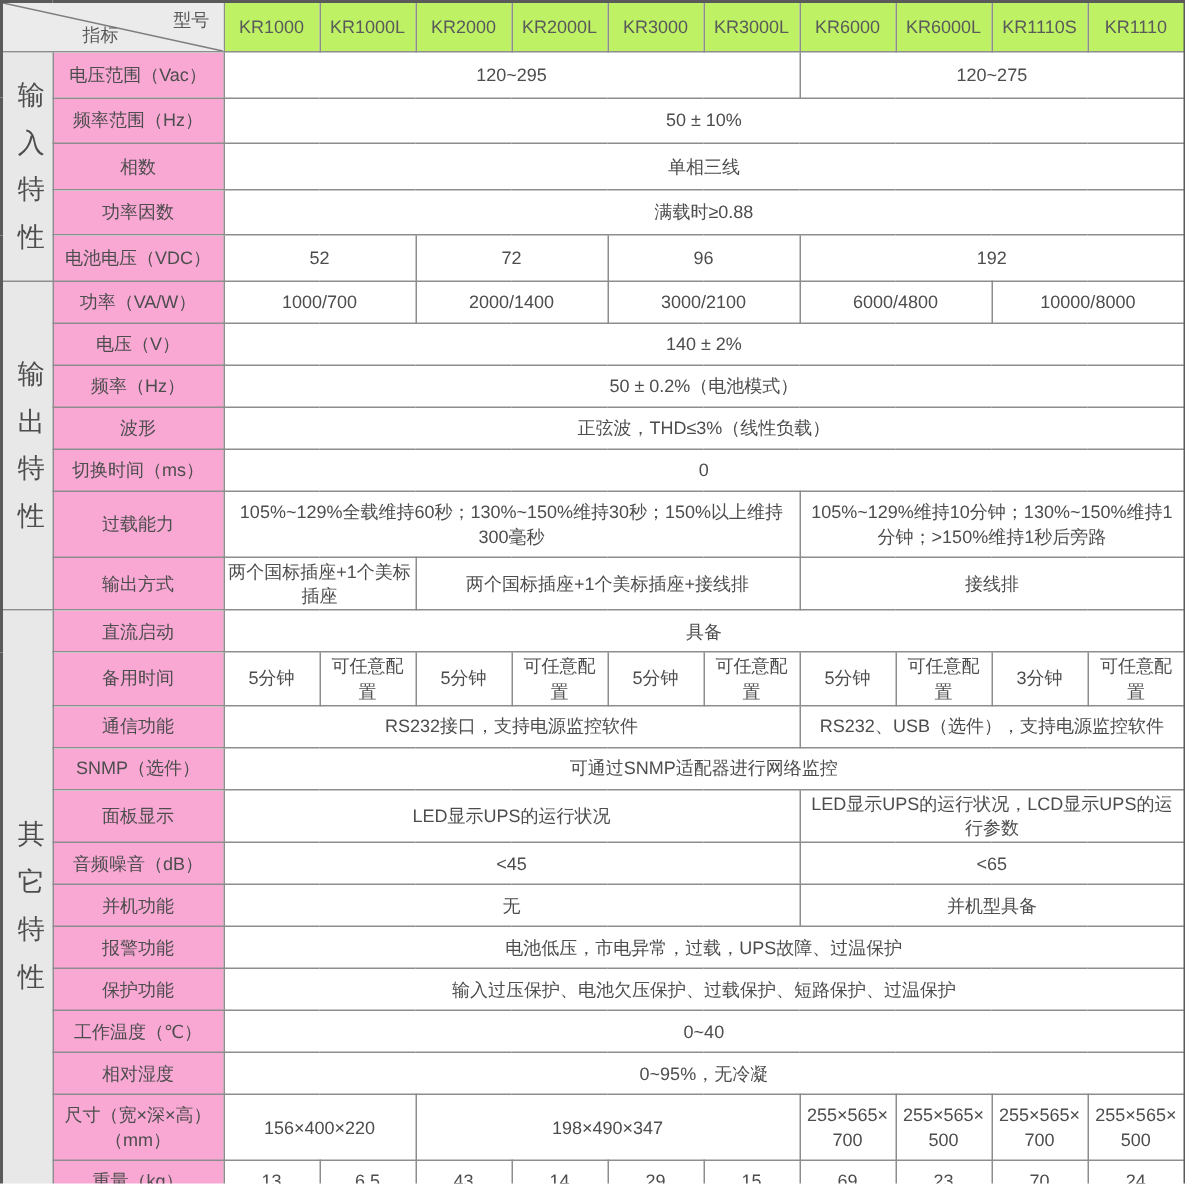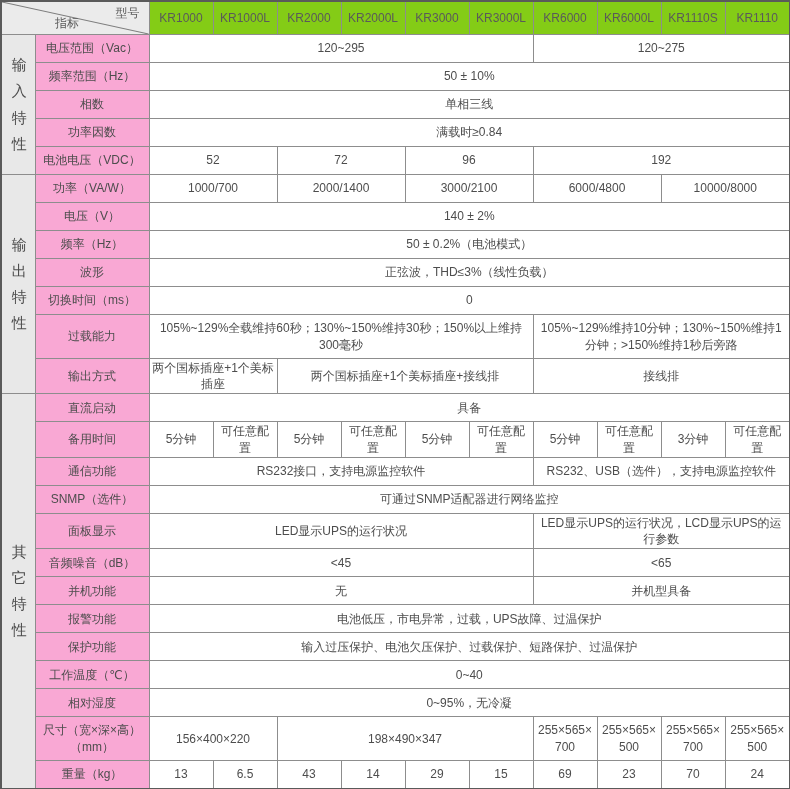--- a/index.html
+++ b/index.html
@@ -4,28 +4,28 @@
 <style>
   html,body{margin:0;padding:0;background:#ffffff;}
   body{width:790px;height:789px;overflow:hidden;
        font-family:"Liberation Sans","DejaVu Sans",sans-serif;}
   .page{width:790px;box-sizing:border-box;}
   table.spec{border-collapse:collapse;table-layout:fixed;width:789px;
              font-size:12px;color:#4d4d4d;border:2px solid #5a5a5a;}
   table.spec th,table.spec td{border:1px solid #8d8d8d;text-align:center;
              vertical-align:middle;padding:1px 2px;line-height:1.35;
              overflow:hidden;word-break:break-word;}
-  thead th{background:#84cc16;font-weight:normal;height:30px;color:#5a5a5a;}
+  thead th{background:#bef264;font-weight:normal;height:30px;color:#5a5a5a;}
   th.corner{position:relative;background:#ebebeb;padding:0;}
   th.corner .diag{position:absolute;left:0;top:0;width:100%;height:100%;}
   th.corner .c-top{position:absolute;top:3px;right:9px;color:#5a5a5a;}
   th.corner .c-bot{position:absolute;bottom:3px;left:9px;color:#5a5a5a;margin-left:44px;}
   td.group{background:#e8e8e8;padding:0;color:#4d4d4d;}
-  td.group .vtext{width:13px;margin:0 auto;word-break:break-all;
-                  line-height:1.75;font-size:15px;letter-spacing:0;}
+  td.group .vtext{width:13px;margin:12px auto;word-break:break-all;
+                  line-height:1.75;font-size:18px;letter-spacing:0;}
   td.label{background:#f9a8d4;}
   tbody tr{height:28px;}
   tbody tr.tall{height:44px;}
 </style>
 </head>
 <body>
 
 <div class="page">
   <table class="spec">
     <colgroup>
@@ -75,21 +75,21 @@
         <tr>
           <td class="label">频率范围（Hz）</td>
           <td colspan="10">50 ± 10%</td>
         </tr>
         <tr>
           <td class="label">相数</td>
           <td colspan="10">单相三线</td>
         </tr>
         <tr>
           <td class="label">功率因数</td>
-          <td colspan="10">满载时≥0.84</td>
+          <td colspan="10">满载时≥0.88</td>
         </tr>
         <tr>
           <td class="label">电池电压（VDC）</td>
           <td colspan="2">52</td>
           <td colspan="2">72</td>
           <td colspan="2">96</td>
           <td colspan="4">192</td>
         </tr>
         <tr>
           <td class="group" rowspan="7">

